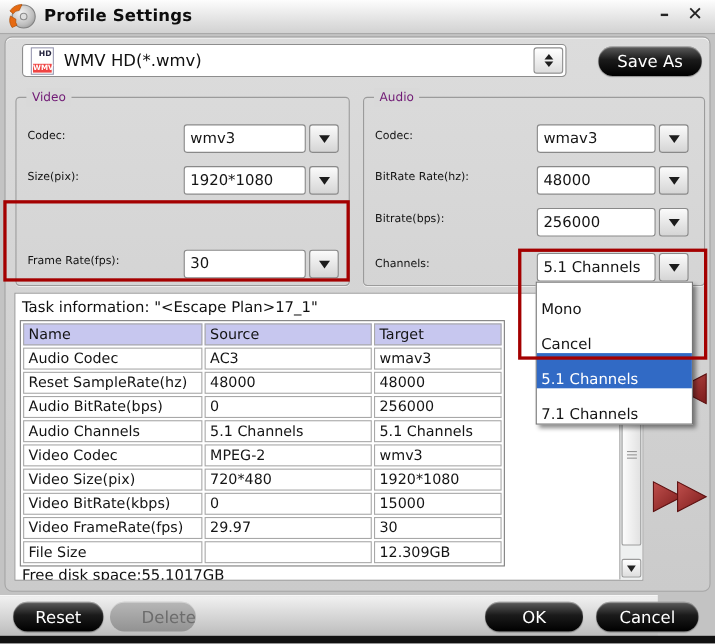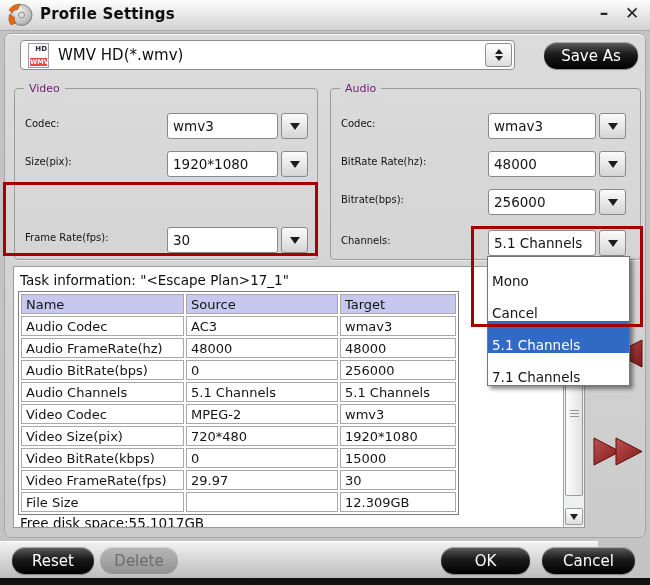--- a/index.html
+++ b/index.html
@@ -147,21 +147,21 @@
   .arr-right { left:588px; top:403px; }
 
   
   .footer {
     position:absolute; left:0; top:541px; width:598px; height:37px;
     background:linear-gradient(#f1f1f1,#bcbcbc);
     border-top:1px solid #fdfdfd;
   }
   .fbtn { position:absolute; top:5px; height:27px; }
   .btn-reset  { left:12px;  width:82px; }
-  .btn-delete { left:100px; width:78px; }
+  .btn-delete { left:100px; width:78px;text-align:right; }
   .btn-ok     { left:441px; width:89px; }
   .btn-cancel { left:542px; width:93px; }
   .black-strip { position:absolute; left:0; top:578px; width:650px; height:7px; background:#111; }
 </style>
 </head>
 <body>
 
 <div>
 
   <div class="titlebar">
@@ -296,21 +296,21 @@
           <th class="c-name">Name</th>
           <th class="c-src">Source</th>
           <th class="c-tgt">Target</th>
         </tr>
         <tr>
           <td>Audio Codec</td>
           <td>AC3</td>
           <td>wmav3</td>
         </tr>
         <tr>
-          <td>Audio FrameRate(hz)</td>
+          <td>Reset SampleRate(hz)</td>
           <td>48000</td>
           <td>48000</td>
         </tr>
         <tr>
           <td>Audio BitRate(bps)</td>
           <td>0</td>
           <td>256000</td>
         </tr>
         <tr>
           <td>Audio Channels</td>

